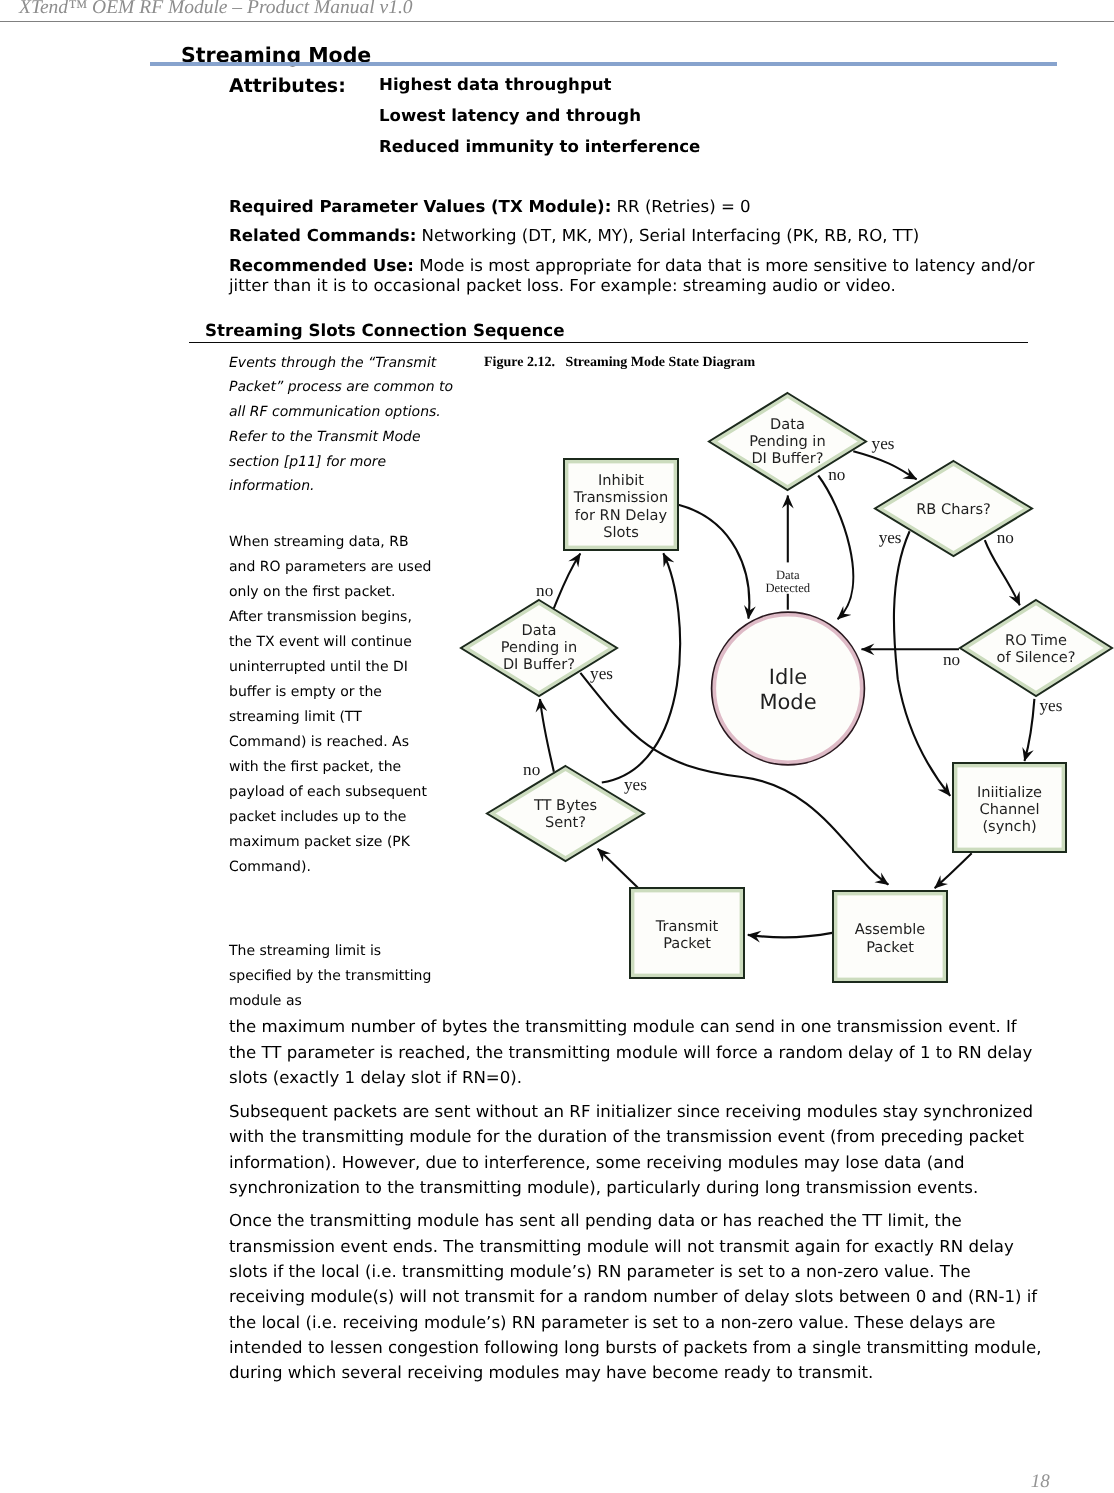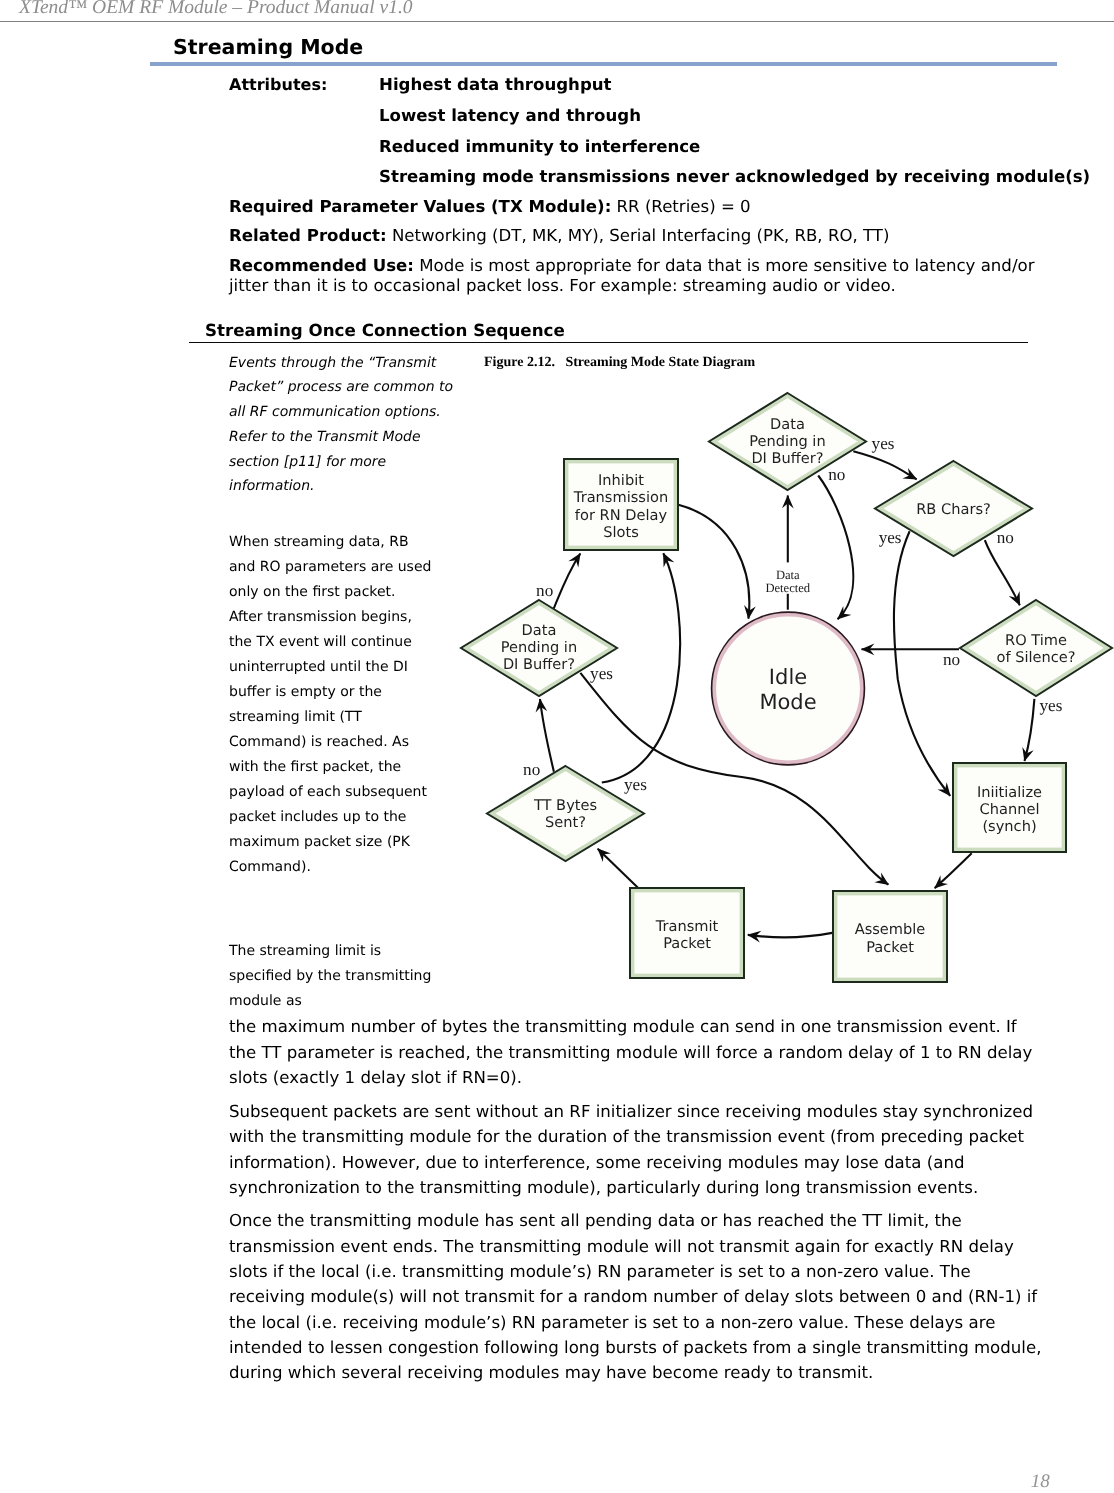--- a/index.html
+++ b/index.html
@@ -12,26 +12,26 @@
   
   .hdr{position:absolute;left:19px;top:-3px;font-family:"Liberation Serif",serif;
        font-style:italic;font-size:19.5px;color:#8d8d8d;white-space:nowrap;}
   .hdrrule{position:absolute;left:0;top:20.8px;width:1114px;height:1.5px;background:#808080;}
   .ftr{position:absolute;left:3.2px;top:1471.2px;font-family:"Liberation Serif",serif;
        font-style:italic;font-size:19px;color:#949494;white-space:nowrap;margin-top:32px;}
   .pno{position:absolute;left:1030.8px;top:1471.2px;font-family:"Liberation Serif",serif;
        font-style:italic;font-size:19px;color:#949494;}
 
   
-  h1.sec{position:absolute;left:169px;top:31px;margin:4px;font-size:20.5px;font-weight:bold;
+  h1.sec{position:absolute;left:169px;top:31px;margin:12px;font-size:20.5px;font-weight:bold;
          color:#000;white-space:nowrap;}
   .secbar{position:absolute;left:150px;top:61.7px;width:907px;height:4.4px;background:#87a3cd;}
 
   
-  .alabel{position:absolute;left:229px;font-weight:bold;font-size:16px;white-space:nowrap;}
+  .alabel{position:absolute;left:229px;font-weight:bold;font-size:19px;white-space:nowrap;}
   .aval{position:absolute;left:379px;font-size:16.6px;white-space:nowrap;font-weight:bold;}
   .rowpara{position:absolute;left:229px;font-size:16.6px;}
   .rowpara b{font-weight:bold;}
 
   
   .sub{position:absolute;left:205px;top:320px;font-size:16.7px;font-weight:bold;white-space:nowrap;}
   .subbar{position:absolute;left:188.5px;top:341.6px;width:839px;height:1.5px;background:#0a0a0a;}
 
   
   .figcap{position:absolute;left:484px;top:355px;font-family:"Liberation Serif",serif;
@@ -62,27 +62,26 @@
   <div class="hdr">XTend™ OEM RF Module – Product Manual v1.0</div>
   <div class="hdrrule"></div>
 
   <h1 class="sec">Streaming Mode</h1>
   <div class="secbar"></div>
 
   <div class="alabel" style="top:75.4px">Attributes:</div>
   <div class="aval" style="top:75.4px">Highest data throughput</div>
   <div class="aval" style="top:105.8px">Lowest latency and through</div>
   <div class="aval" style="top:136.9px">Reduced immunity to interference</div>
-  <div class="aval" style="top:167.3px">Streaming mode transmissions never acknowledged by receiving module(s)</div>
 
   <div class="rowpara" style="top:196.5px;width:820px"><b>Required Parameter Values (TX Module):</b> <span>RR (Retries) = 0</span></div>
-  <div class="rowpara" style="top:226.2px;width:820px"><b>Related Product:</b> <span>Networking (DT, MK, MY), Serial Interfacing (PK, RB, RO, TT)</span></div>
+  <div class="rowpara" style="top:226.2px;width:820px"><b>Related Commands:</b> <span>Networking (DT, MK, MY), Serial Interfacing (PK, RB, RO, TT)</span></div>
   <div class="rowpara" style="top:255.8px;width:820px;line-height:20px"><b>Recommended Use:</b> <span>Mode is most appropriate for data that is more sensitive to latency and/or jitter than it is to occasional packet loss. For example: streaming audio or video.</span></div>
 
-  <div class="sub">Streaming Once Connection Sequence</div>
+  <div class="sub">Streaming Slots Connection Sequence</div>
   <div class="subbar"></div>
 
   <div class="figcap"><span>Figure 2.12.</span>&nbsp;&nbsp; <span>Streaming Mode State Diagram</span></div>
 
   <div class="lcol ital" style="top:350.6px">Events through the “Transmit Packet” process are common to all RF communication options. Refer to the Transmit Mode section [p11] for more information.</div>
   <div class="lcol" style="top:939.2px">The streaming limit is specified by the transmitting module as</div>
   <div class="lcol" style="top:529.7px">When streaming data, RB and RO parameters are used only on the first packet. After transmission begins, the TX event will continue uninterrupted until the DI buffer is empty or the streaming limit (TT Command) is reached. As with the first packet, the payload of each subsequent packet includes up to the maximum packet size (PK Command).</div>
 
   <div class="fpara" style="top:1014.4px">the maximum number of bytes the transmitting module can send in one transmission event. If the TT parameter is reached, the transmitting module will force a random delay of 1 to RN delay slots (exactly 1 delay slot if RN=0).</div>
   <div class="fpara" style="top:1099.2px">Subsequent packets are sent without an RF initializer since receiving modules stay synchronized with the transmitting module for the duration of the transmission event (from preceding packet information). However, due to interference, some receiving modules may lose data (and synchronization to the transmitting module), particularly during long transmission events.</div>

